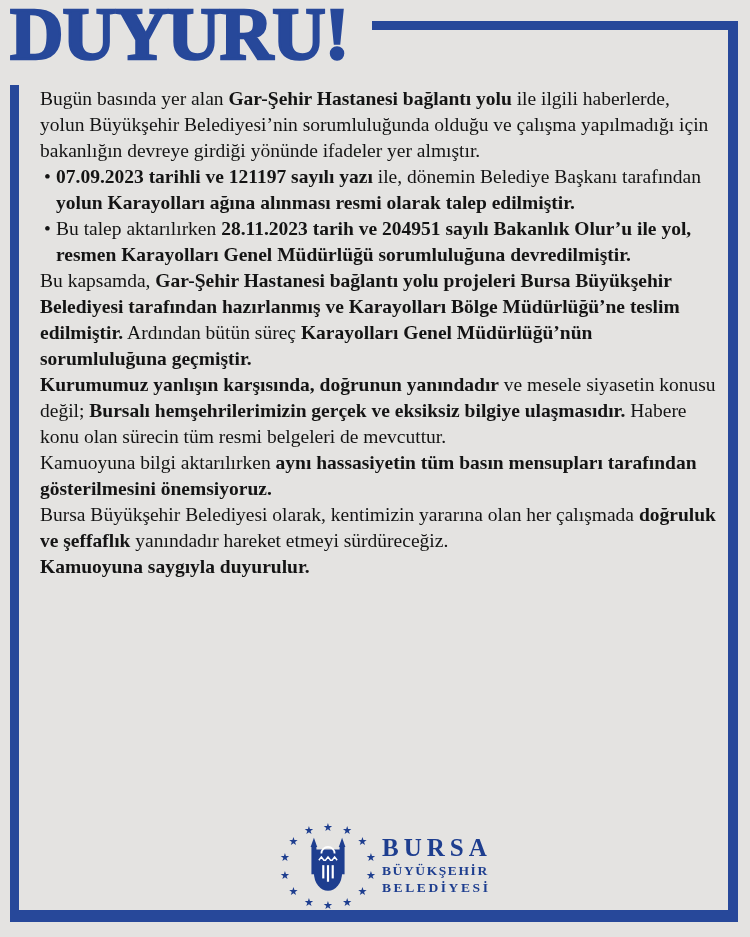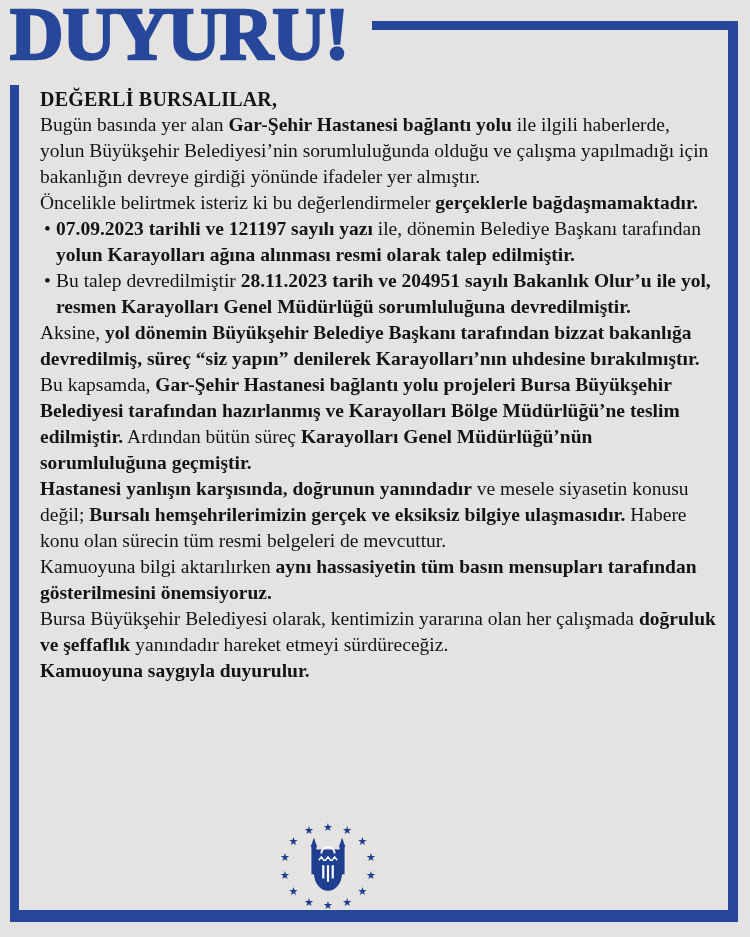--- a/index.html
+++ b/index.html
@@ -68,35 +68,32 @@
 <div class="page">
 
   <h1 class="title">DUYURU!</h1>
 
   <div class="frame frame-top"></div>
   <div class="frame frame-right"></div>
   <div class="frame frame-bottom"></div>
   <div class="frame frame-left"></div>
 
   <div class="content">
-    <div class="greeting">DEĞERLİ BURSALILAR,</div>
     <div>
         <div class="para"><span>Bugün basında yer alan </span><span class="b">Gar-Şehir Hastanesi bağlantı yolu</span><span> ile ilgili haberlerde, yolun Büyükşehir Belediyesi’nin sorumluluğunda olduğu ve çalışma yapılmadığı için bakanlığın devreye girdiği yönünde ifadeler yer almıştır.</span></div>
-        <div class="para"><span>Öncelikle belirtmek isteriz ki bu değerlendirmeler </span><span class="b">gerçeklerle bağdaşmamaktadır.</span></div>
         <div class="para bullet">
           <span class="marker">•</span>
           <span class="bullet-text"><span class="b">07.09.2023 tarihli ve 121197 sayılı yazı</span><span> ile, dönemin Belediye Başkanı tarafından </span><span class="b">yolun Karayolları ağına alınması resmi olarak talep edilmiştir.</span></span>
         </div>
         <div class="para bullet">
           <span class="marker">•</span>
-          <span class="bullet-text"><span>Bu talep devredilmiştir </span><span class="b">28.11.2023 tarih ve 204951 sayılı Bakanlık Olur’u ile yol, resmen Karayolları Genel Müdürlüğü sorumluluğuna devredilmiştir.</span></span>
+          <span class="bullet-text"><span>Bu talep aktarılırken </span><span class="b">28.11.2023 tarih ve 204951 sayılı Bakanlık Olur’u ile yol, resmen Karayolları Genel Müdürlüğü sorumluluğuna devredilmiştir.</span></span>
         </div>
-        <div class="para"><span>Aksine, </span><span class="b">yol dönemin Büyükşehir Belediye Başkanı tarafından bizzat bakanlığa devredilmiş, süreç “siz yapın” denilerek Karayolları’nın uhdesine bırakılmıştır.</span></div>
         <div class="para"><span>Bu kapsamda, </span><span class="b">Gar-Şehir Hastanesi bağlantı yolu projeleri Bursa Büyükşehir Belediyesi tarafından hazırlanmış ve Karayolları Bölge Müdürlüğü’ne teslim edilmiştir.</span><span> Ardından bütün süreç </span><span class="b">Karayolları Genel Müdürlüğü’nün sorumluluğuna geçmiştir.</span></div>
-        <div class="para"><span class="b">Hastanesi yanlışın karşısında, doğrunun yanındadır</span><span> ve mesele siyasetin konusu değil; </span><span class="b">Bursalı hemşehrilerimizin gerçek ve eksiksiz bilgiye ulaşmasıdır.</span><span> Habere konu olan sürecin tüm resmi belgeleri de mevcuttur.</span></div>
+        <div class="para"><span class="b">Kurumumuz yanlışın karşısında, doğrunun yanındadır</span><span> ve mesele siyasetin konusu değil; </span><span class="b">Bursalı hemşehrilerimizin gerçek ve eksiksiz bilgiye ulaşmasıdır.</span><span> Habere konu olan sürecin tüm resmi belgeleri de mevcuttur.</span></div>
         <div class="para"><span>Kamuoyuna bilgi aktarılırken </span><span class="b">aynı hassasiyetin tüm basın mensupları tarafından gösterilmesini önemsiyoruz.</span></div>
         <div class="para"><span>Bursa Büyükşehir Belediyesi olarak, kentimizin yararına olan her çalışmada </span><span class="b">doğruluk ve şeffaflık</span><span> yanındadır hareket etmeyi sürdüreceğiz.</span></div>
         <div class="para"><span class="b">Kamuoyuna saygıyla duyurulur.</span></div>
       </div>
   </div>
 
   <div class="logo">
     <div class="emblem-wrap">
       <div>
           <span class="star" style="left: 50%; top: 3%;">★</span>
@@ -125,15 +122,20 @@
 
         <path d="M22,20 a8,8 0 0 1 16,0" fill="none" stroke="#ffffff" stroke-width="2.2"></path>
 
         <path d="M19,28 l3,-4 3,4 2,0 3,-4 3,4 2,0 3,-4 3,4" fill="none" stroke="#ffffff" stroke-width="1.8"></path>
 
         <rect x="23" y="34" width="2.6" height="16" fill="#ffffff"></rect>
         <rect x="28.7" y="34" width="2.6" height="20" fill="#ffffff"></rect>
         <rect x="34.4" y="34" width="2.6" height="16" fill="#ffffff"></rect>
       </svg>
     </div>
+    <div class="logo-text">
+      <div class="logo-line1">BURSA</div>
+      <div class="logo-line2">BÜYÜKŞEHİR</div>
+      <div class="logo-line3">BELEDİYESİ</div>
+    </div>
   </div>
 
 </div>
 
 </body></html>

